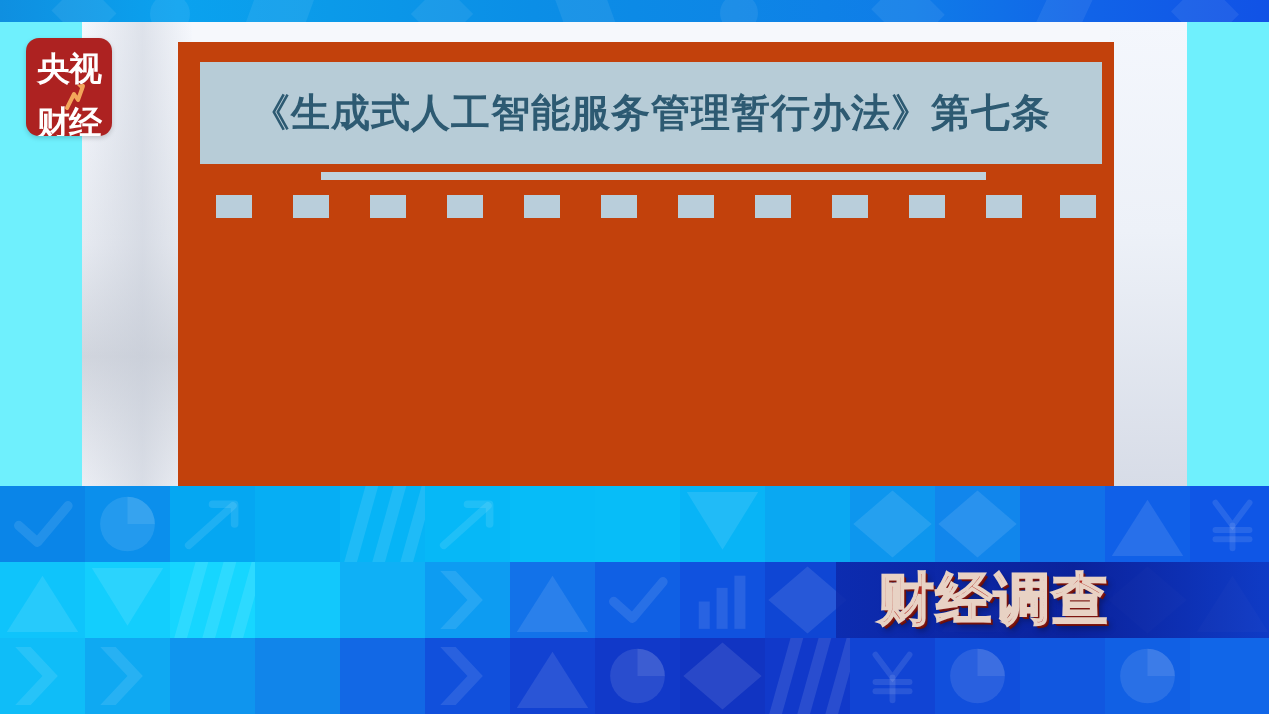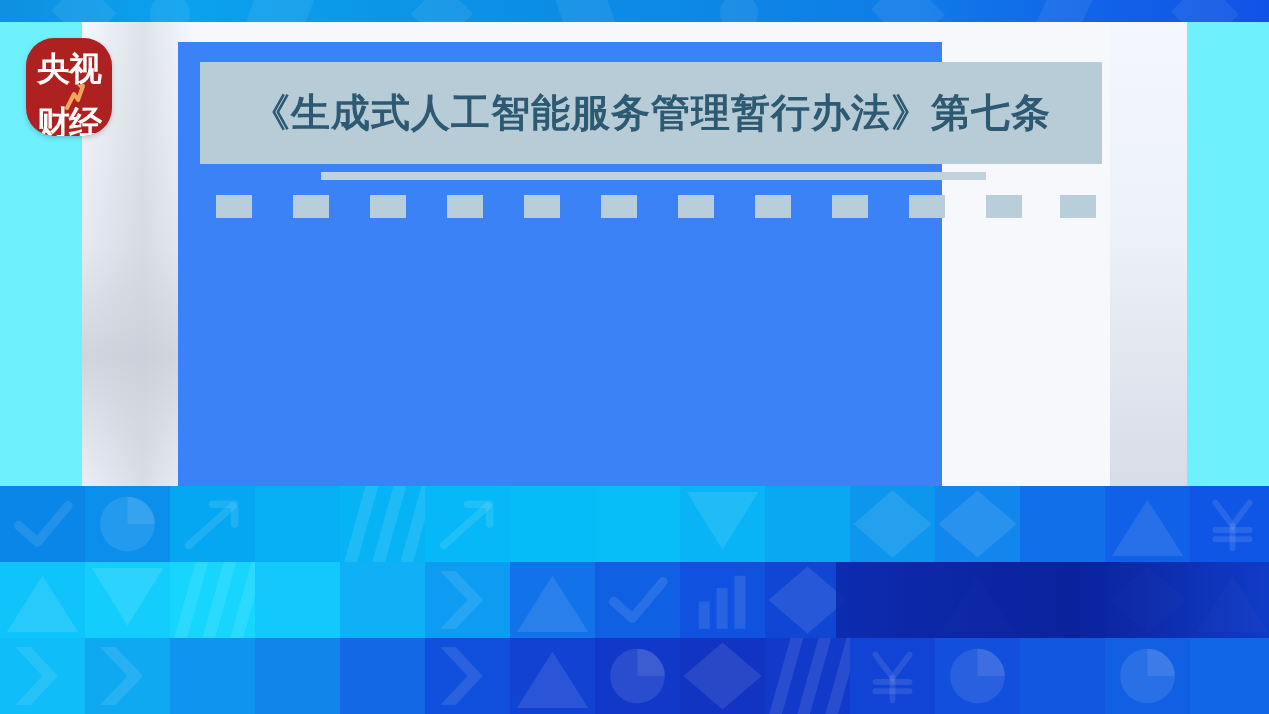--- a/index.html
+++ b/index.html
@@ -74,22 +74,22 @@
     position: absolute;
     left: 192px; top: 22px;
     width: 918px; height: 464px;
     background: #f6f8fc;
   }
 
   
   .card {
     position: absolute;
     left: 178px; top: 42px;
-    width: 764px; height: 444px;
-    background: #3b82f6;
+    width: 936px; height: 444px;
+    background: #c2410c;
     z-index: 10;
     text-decoration: underline;
   }
 
   
   .title-banner {
     position: absolute;
     left: 22px; top: 20px;
     width: 902px; height: 102px;
     background: #b7ccd7;
@@ -144,21 +144,21 @@
     background-clip: text;
     -webkit-text-fill-color: transparent;
   }
 
   
   .logo {
     position: absolute;
     left: 26px; top: 38px;
     width: 86px; height: 98px;
     background: #ad2221;
-    border-radius: 28px;
+    border-radius: 13px;
     box-shadow: 0 2px 5px rgba(0,0,0,0.18);
     z-index: 50;
     overflow: hidden;
   }
   .logo-line {
     position: absolute;
     left: 0; width: 86px;
     text-align: center;
     color: #ffffff;
     font-family: "Liberation Sans", "DejaVu Sans", sans-serif;
@@ -470,14 +470,15 @@
       <div class="tile" style="left: 1105px; top: 152px; width: 85px; height: 76px; background: rgb(17, 96, 228);">
         <svg class="glyph" viewBox="0 0 85 76">
           <circle cx="42.5" cy="38" r="27.36" fill="rgba(255,255,255,0.10)"></circle>
                 <path d="M42.5,38 L42.5,10.64 A27.36,27.36 0 0 1 69.86,38 Z" fill="rgba(255,255,255,0.09)"></path>
         </svg>
       </div>
       <div class="tile" style="left: 1190px; top: 152px; width: 85px; height: 76px; background: rgb(17, 102, 232);"></div>
       <div style="position: absolute; left: 836px; top: 76px; width: 433px; height: 76px; background: linear-gradient(90deg, rgba(12, 40, 170, 0.85) 0%, rgba(10, 30, 150, 0.92) 55%, rgba(14, 50, 190, 0.8) 100%);"></div>
     </div>
 
+  <div class="show-title">财经调查</div>
 
 </div>
 
 </body></html>

